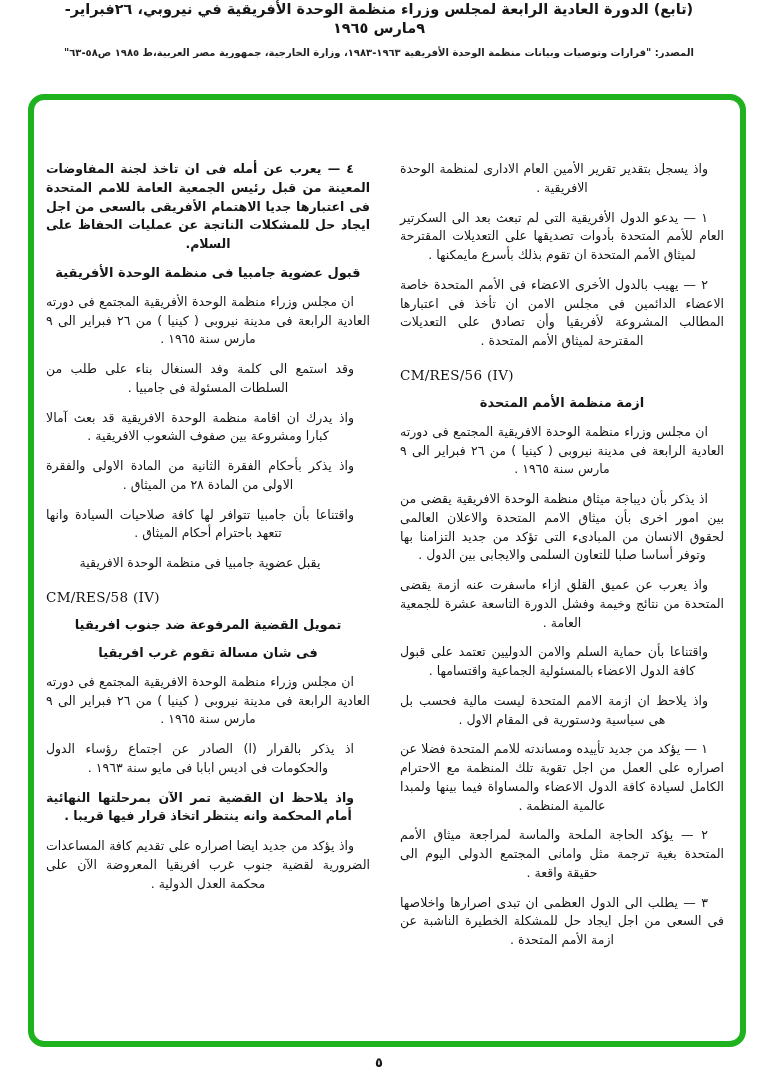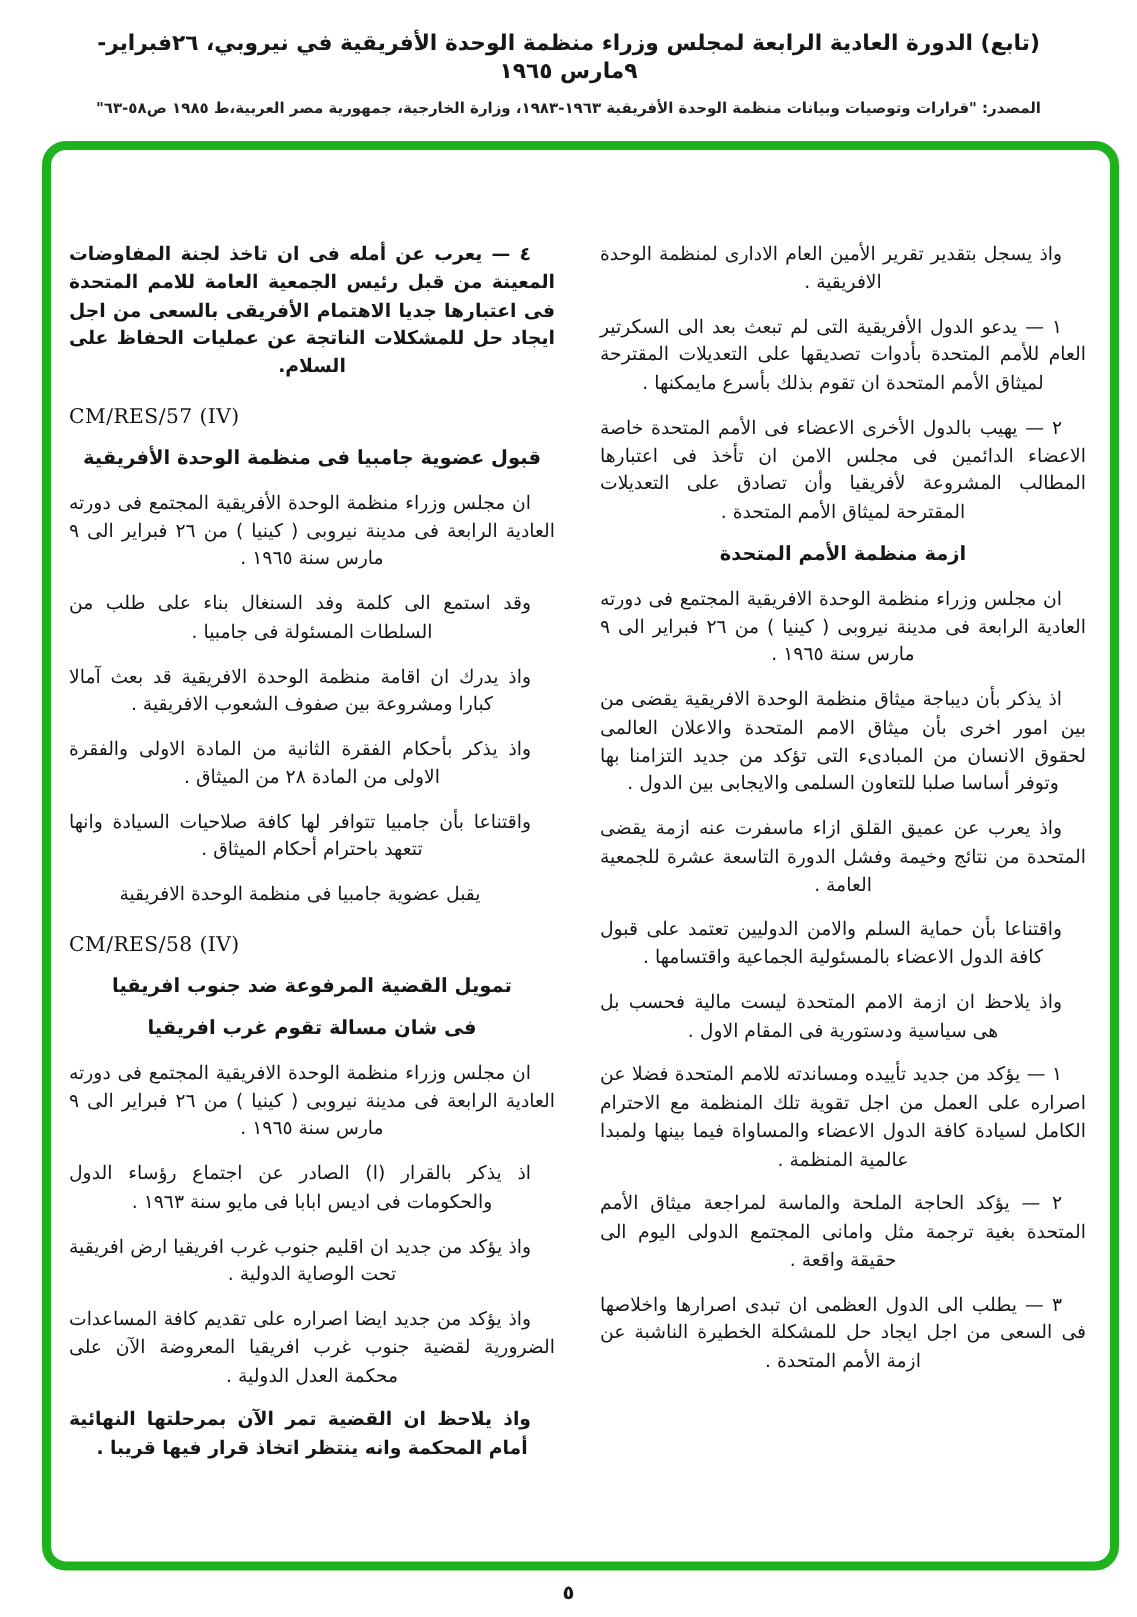--- a/index.html
+++ b/index.html
@@ -4,21 +4,21 @@
 <style>
   html,body{margin:0;padding:0;}
   body{
     width:758px;height:1078px;
     background:#ffffff;
     color:#161616;
     font-family:"DejaVu Sans",sans-serif;
     position:relative;
     overflow:hidden;
   }
-  .header{ text-align:center; padding-top:20px; }
+  .header{ text-align:center; }
   .header-title{
     direction:rtl;
     font-weight:bold;
     font-size:14.5px;
     line-height:1.3;
     padding:0 40px;
   }
   .header-source{
     direction:rtl;
     font-weight:bold;
@@ -81,44 +81,43 @@
 <div class="header">
   <div class="header-title">(تابع) الدورة العادية الرابعة لمجلس وزراء منظمة الوحدة الأفريقية في نيروبي، ٢٦فبراير- ٩مارس ١٩٦٥</div>
   <div class="header-source">المصدر: "قرارات وتوصيات وبيانات منظمة الوحدة الأفريقية ١٩٦٣-١٩٨٣، وزارة الخارجية، جمهورية مصر العربية،ط ١٩٨٥ ص٥٨-٦٣"</div>
 </div>
 
 <div class="frame" style="border-color: rgb(30, 178, 30);">
   <div class="col">
       <div class="para">واذ يسجل بتقدير تقرير الأمين العام الادارى لمنظمة الوحدة الافريقية .</div>
       <div class="para">١ — يدعو الدول الأفريقية التى لم تبعث بعد الى السكرتير العام للأمم المتحدة بأدوات تصديقها على التعديلات المقترحة لميثاق الأمم المتحدة ان تقوم بذلك بأسرع مايمكنها .</div>
       <div class="para">٢ — يهيب بالدول الأخرى الاعضاء فى الأمم المتحدة خاصة الاعضاء الدائمين فى مجلس الامن ان تأخذ فى اعتبارها المطالب المشروعة لأفريقيا وأن تصادق على التعديلات المقترحة لميثاق الأمم المتحدة .</div>
+      <div class="ref">CM/RES/56 (IV)</div>
       <div class="heading">ازمة منظمة الأمم المتحدة</div>
       <div class="para">ان مجلس وزراء منظمة الوحدة الافريقية المجتمع فى دورته العادية الرابعة فى مدينة نيروبى ( كينيا ) من ٢٦ فبراير الى ٩ مارس سنة ١٩٦٥ .</div>
       <div class="para">اذ يذكر بأن ديباجة ميثاق منظمة الوحدة الافريقية يقضى من بين امور اخرى بأن ميثاق الامم المتحدة والاعلان العالمى لحقوق الانسان من المبادىء التى تؤكد من جديد التزامنا بها وتوفر أساسا صلبا للتعاون السلمى والايجابى بين الدول .</div>
       <div class="para">واذ يعرب عن عميق القلق ازاء ماسفرت عنه ازمة يقضى المتحدة من نتائج وخيمة وفشل الدورة التاسعة عشرة للجمعية العامة .</div>
       <div class="para">واقتناعا بأن حماية السلم والامن الدوليين تعتمد على قبول كافة الدول الاعضاء بالمسئولية الجماعية واقتسامها .</div>
       <div class="para">واذ يلاحظ ان ازمة الامم المتحدة ليست مالية فحسب بل هى سياسية ودستورية فى المقام الاول .</div>
       <div class="para">١ — يؤكد من جديد تأييده ومساندته للامم المتحدة فضلا عن اصراره على العمل من اجل تقوية تلك المنظمة مع الاحترام الكامل لسيادة كافة الدول الاعضاء والمساواة فيما بينها ولمبدا عالمية المنظمة .</div>
       <div class="para">٢ — يؤكد الحاجة الملحة والماسة لمراجعة ميثاق الأمم المتحدة بغية ترجمة مثل وامانى المجتمع الدولى اليوم الى حقيقة واقعة .</div>
       <div class="para">٣ — يطلب الى الدول العظمى ان تبدى اصرارها واخلاصها فى السعى من اجل ايجاد حل للمشكلة الخطيرة الناشبة عن ازمة الأمم المتحدة .</div>
     </div>
   <div class="col">
       <div class="para bold">٤ — يعرب عن أمله فى ان تاخذ لجنة المفاوضات المعينة من قبل رئيس الجمعية العامة للامم المتحدة فى اعتبارها جديا الاهتمام الأفريقى بالسعى من اجل ايجاد حل للمشكلات الناتجة عن عمليات الحفاظ على السلام.</div>
-      <div class="ref">CM/RES/57 (IV)</div>
       <div class="heading">قبول عضوية جامبيا فى منظمة الوحدة الأفريقية</div>
       <div class="para">ان مجلس وزراء منظمة الوحدة الأفريقية المجتمع فى دورته العادية الرابعة فى مدينة نيروبى ( كينيا ) من ٢٦ فبراير الى ٩ مارس سنة ١٩٦٥ .</div>
       <div class="para">وقد استمع الى كلمة وفد السنغال بناء على طلب من السلطات المسئولة فى جامبيا .</div>
       <div class="para">واذ يدرك ان اقامة منظمة الوحدة الافريقية قد بعث آمالا كبارا ومشروعة بين صفوف الشعوب الافريقية .</div>
       <div class="para">واذ يذكر بأحكام الفقرة الثانية من المادة الاولى والفقرة الاولى من المادة ٢٨ من الميثاق .</div>
       <div class="para">واقتناعا بأن جامبيا تتوافر لها كافة صلاحيات السيادة وانها تتعهد باحترام أحكام الميثاق .</div>
       <div class="para">يقبل عضوية جامبيا فى منظمة الوحدة الافريقية</div>
       <div class="ref">CM/RES/58 (IV)</div>
       <div class="heading">تمويل القضية المرفوعة ضد جنوب افريقيا</div>
       <div class="heading">فى شان مسالة تقوم غرب افريقيا</div>
       <div class="para">ان مجلس وزراء منظمة الوحدة الافريقية المجتمع فى دورته العادية الرابعة فى مدينة نيروبى ( كينيا ) من ٢٦ فبراير الى ٩ مارس سنة ١٩٦٥ .</div>
       <div class="para">اذ يذكر بالقرار (ا) الصادر عن اجتماع رؤساء الدول والحكومات فى اديس ابابا فى مايو سنة ١٩٦٣ .</div>
-      <div class="para">واذ يؤكد من جديد ان اقليم جنوب غرب افريقيا ارض افريقية تحت الوصاية الدولية .</div>
+      <div class="para bold">واذ يلاحظ ان القضية تمر الآن بمرحلتها النهائية أمام المحكمة وانه ينتظر اتخاذ قرار فيها قريبا .</div>
       <div class="para">واذ يؤكد من جديد ايضا اصراره على تقديم كافة المساعدات الضرورية لقضية جنوب غرب افريقيا المعروضة الآن على محكمة العدل الدولية .</div>
-      <div class="para bold">واذ يلاحظ ان القضية تمر الآن بمرحلتها النهائية أمام المحكمة وانه ينتظر اتخاذ قرار فيها قريبا .</div>
     </div>
 </div>
 
 <div class="pageno">٥</div>
 
 </body></html>

